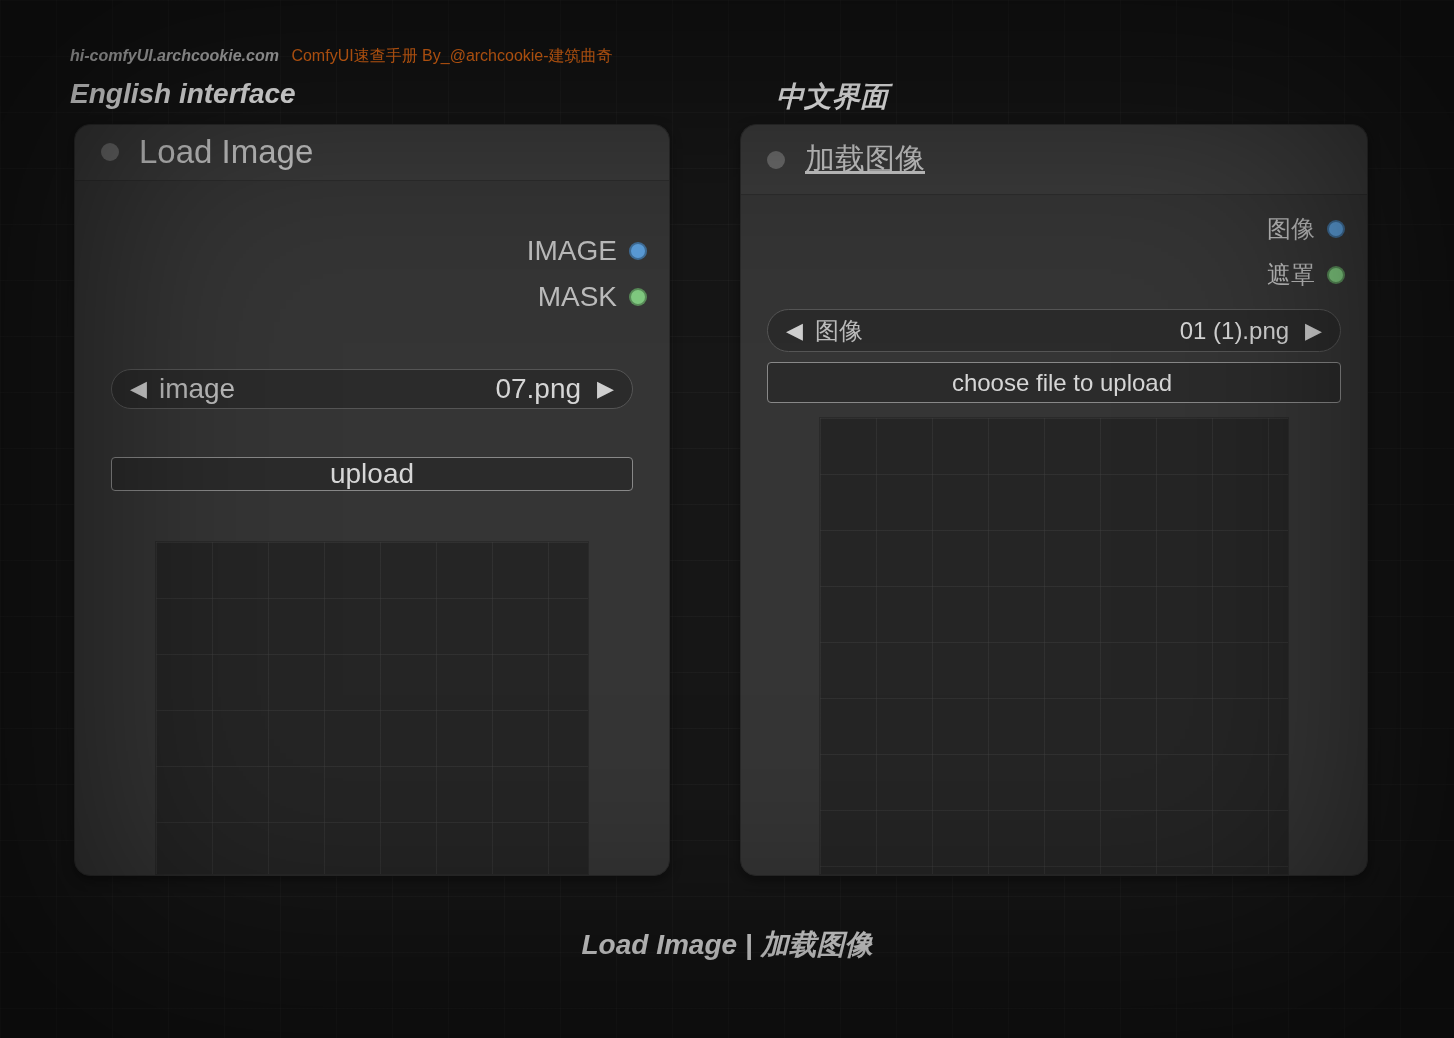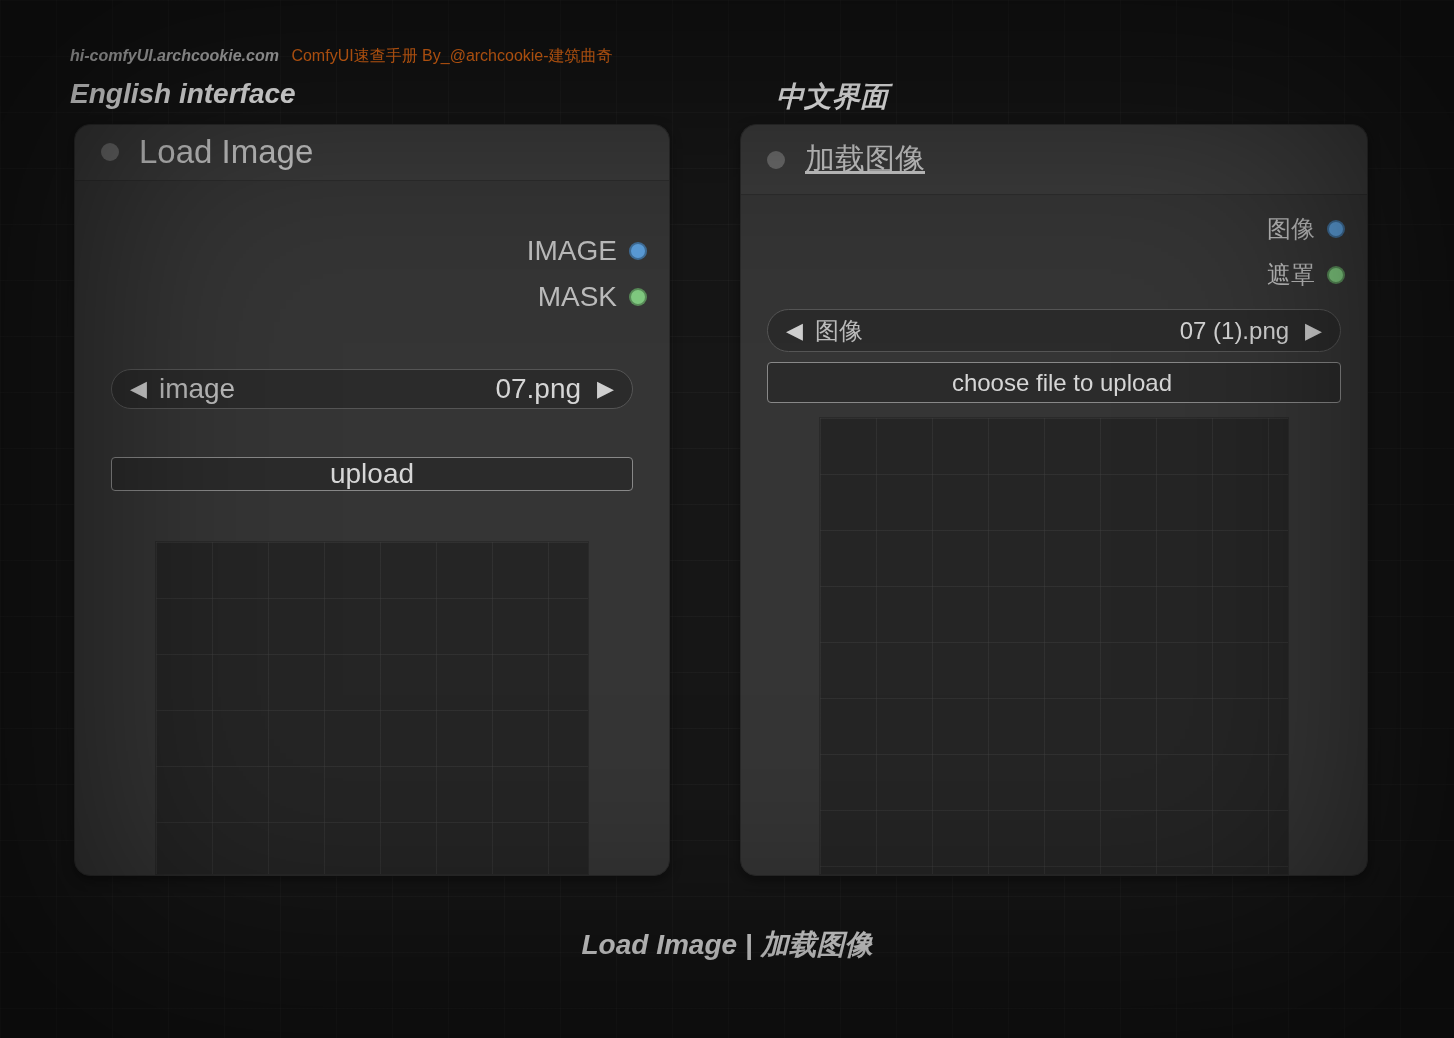--- a/index.html
+++ b/index.html
@@ -305,21 +305,21 @@
     </div>
     <div class="output-row">
       <span>遮罩</span>
       <span class="port-dot port-mask"></span>
     </div>
   </div>
   <div class="selector">
     <span class="arrow">◀</span>
     <span class="sel-label">图像</span>
     <span class="spacer"></span>
-    <span class="sel-value">07 (1).png</span>
+    <span class="sel-value">01 (1).png</span>
     <span class="arrow">▶</span>
   </div>
   <div class="upload-btn">
     <span>choose file to upload</span>
   </div>
   <div class="preview-area"></div>
 </div>
 
 <div class="caption">Load Image | 加载图像</div>
 

